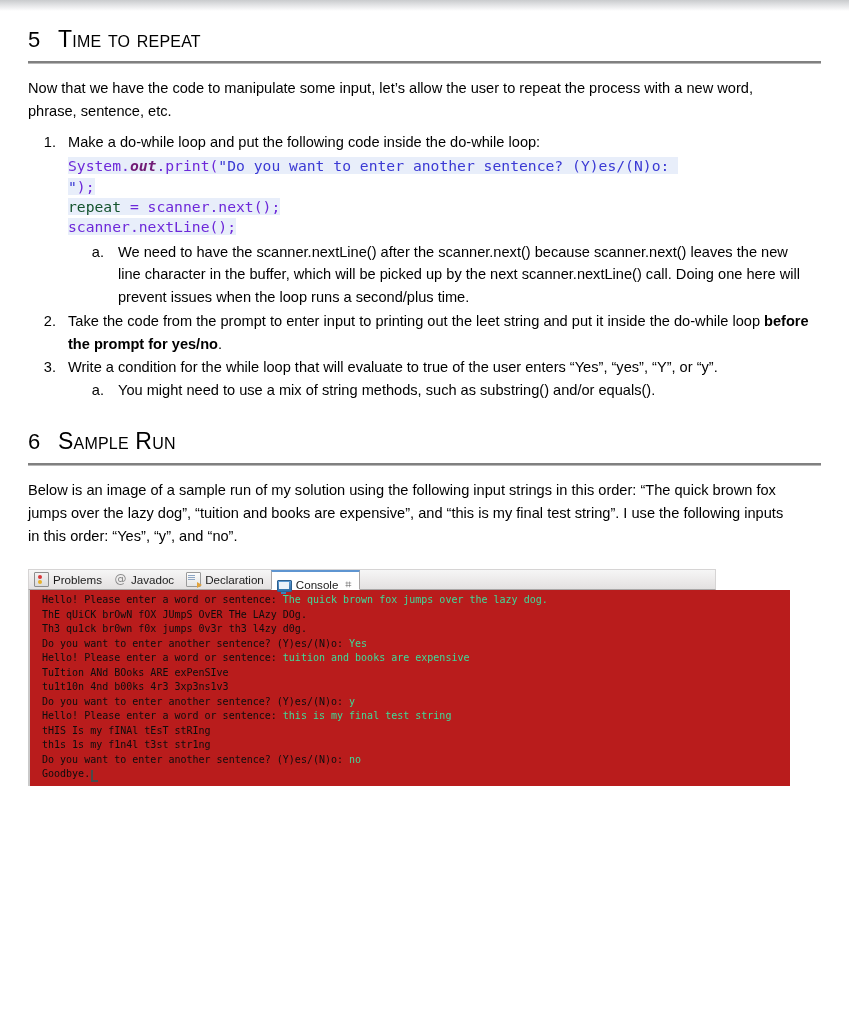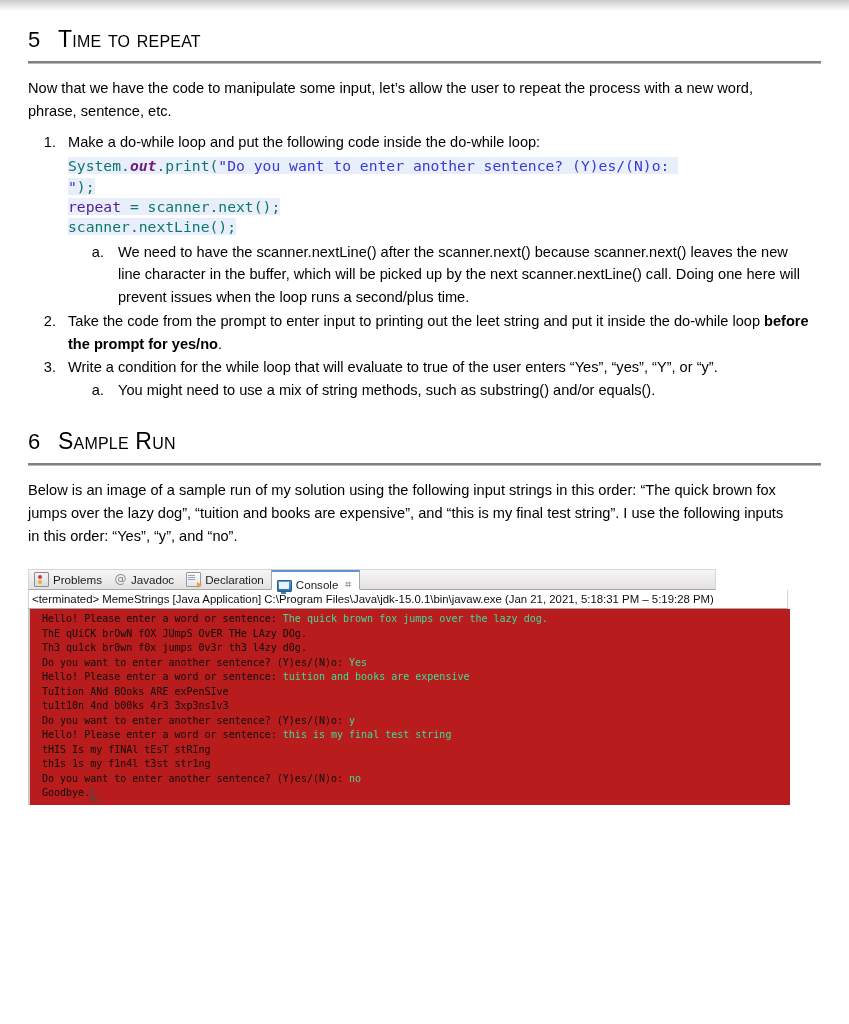--- a/index.html
+++ b/index.html
@@ -105,24 +105,24 @@
     line-height: 1.38;
     margin: 3px 0 3px 0;
     padding: 0;
     white-space: pre-wrap;
     word-break: break-word;
     max-width: 622px;
   }
   .code-block .seg {
     background: #e8eefa;
   }
-  .c-plain  { color: #0f766e; }
+  .c-plain  { color: #6d28d9; }
   .c-field  { color: #701a75; font-weight: bold; font-style: italic; }
   .c-string { color: #3a39d4; }
-  .c-local  { color: #4c1d95; }
+  .c-local  { color: #14532d; }
 
   
   .console-shot {
     position: relative;
     margin: 22px 0 0 28px;
     width: 762px;
     background: #ffffff;
   }
   .console-tabbar {
     position: relative;
@@ -305,21 +305,20 @@
         <span class="ic ic-declaration"></span>
         <span class="lbl">Declaration</span>
       </div>
       <div class="ctab active">
         <span class="ic ic-console"></span>
         <span class="lbl">Console</span>
         <span class="ic-max">⌗</span>
       </div>
     </div>
 
-    <div class="console-terminated">&lt;terminated&gt; MemeStrings [Java Application] C:\Program Files\Java\jdk-15.0.1\bin\javaw.exe  (Jan 21, 2021, 5:18:31 PM – 5:19:28 PM)</div>
 
     <div class="console-body">
       <div class="line"><span>Hello! Please enter a word or sentence: </span><span class="usr">The quick brown fox jumps over the lazy dog.</span></div>
       <div class="line"><span>ThE qUiCK brOwN fOX JUmpS OvER THe LAzy DOg.</span><span class="usr"></span></div>
       <div class="line"><span>Th3 qu1ck br0wn f0x jumps 0v3r th3 l4zy d0g.</span><span class="usr"></span></div>
       <div class="line"><span>Do you want to enter another sentence? (Y)es/(N)o: </span><span class="usr">Yes</span></div>
       <div class="line"><span>Hello! Please enter a word or sentence: </span><span class="usr">tuition and books are expensive</span></div>
       <div class="line"><span>TuItion ANd BOoks ARE exPenSIve</span><span class="usr"></span></div>
       <div class="line"><span>tu1t10n 4nd b00ks 4r3 3xp3ns1v3</span><span class="usr"></span></div>
       <div class="line"><span>Do you want to enter another sentence? (Y)es/(N)o: </span><span class="usr">y</span></div>

